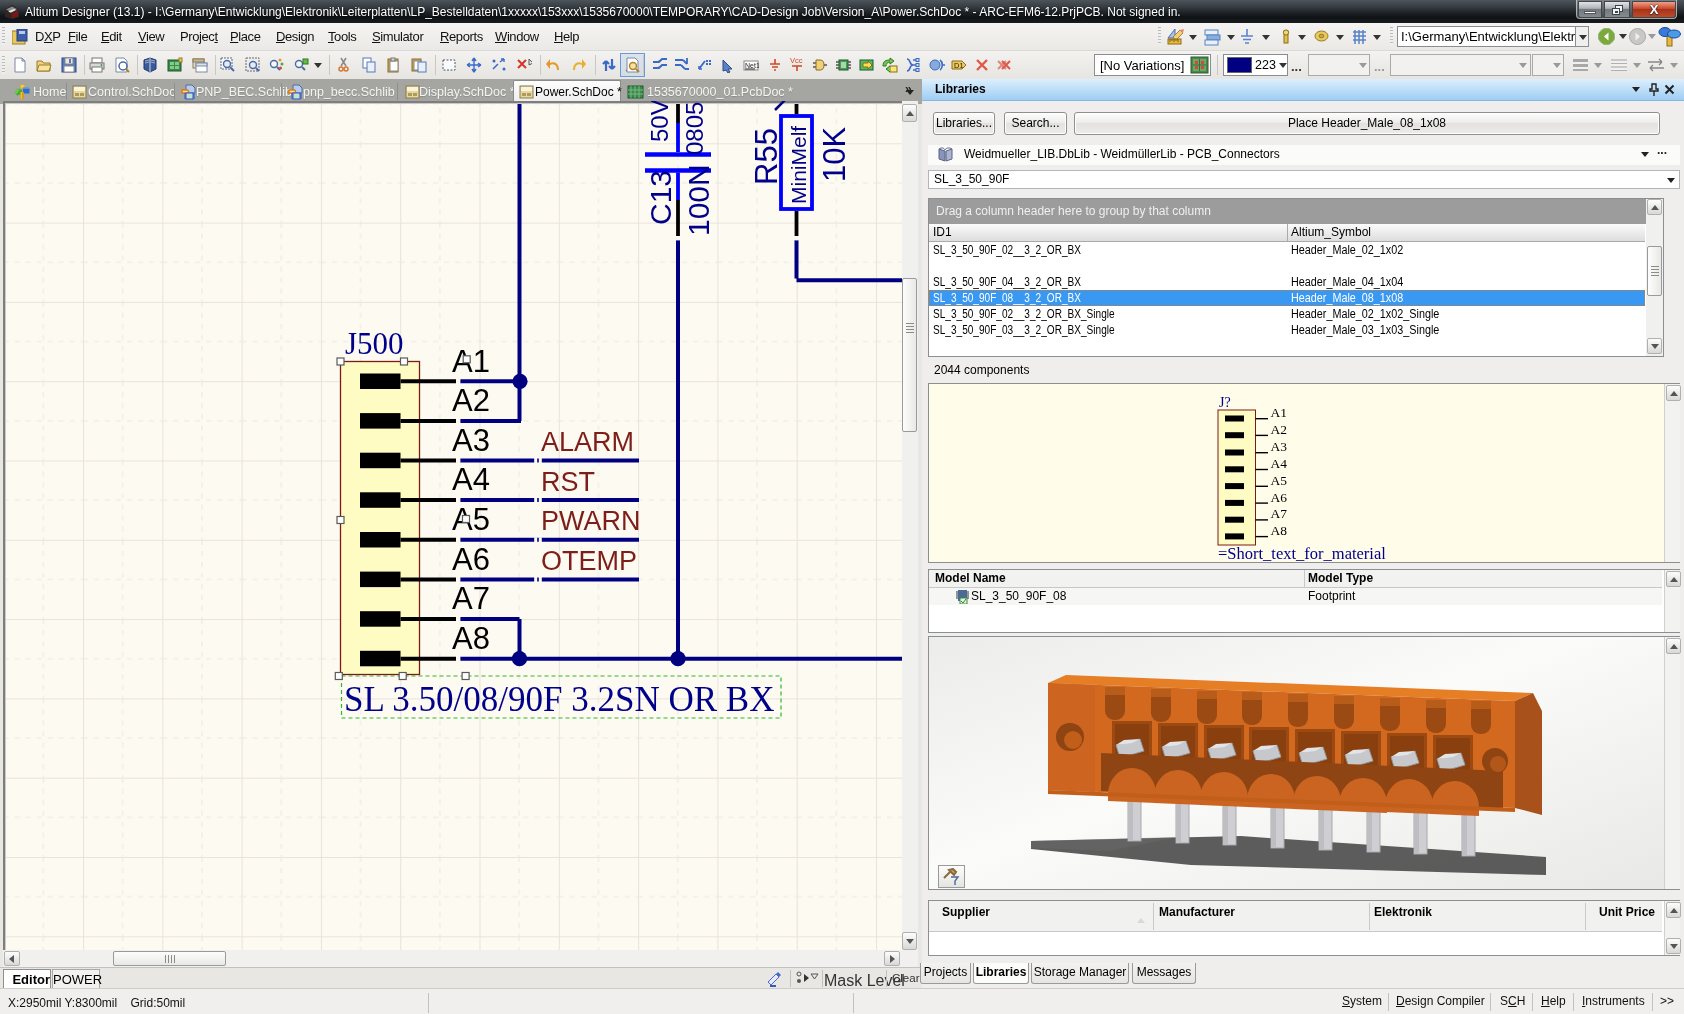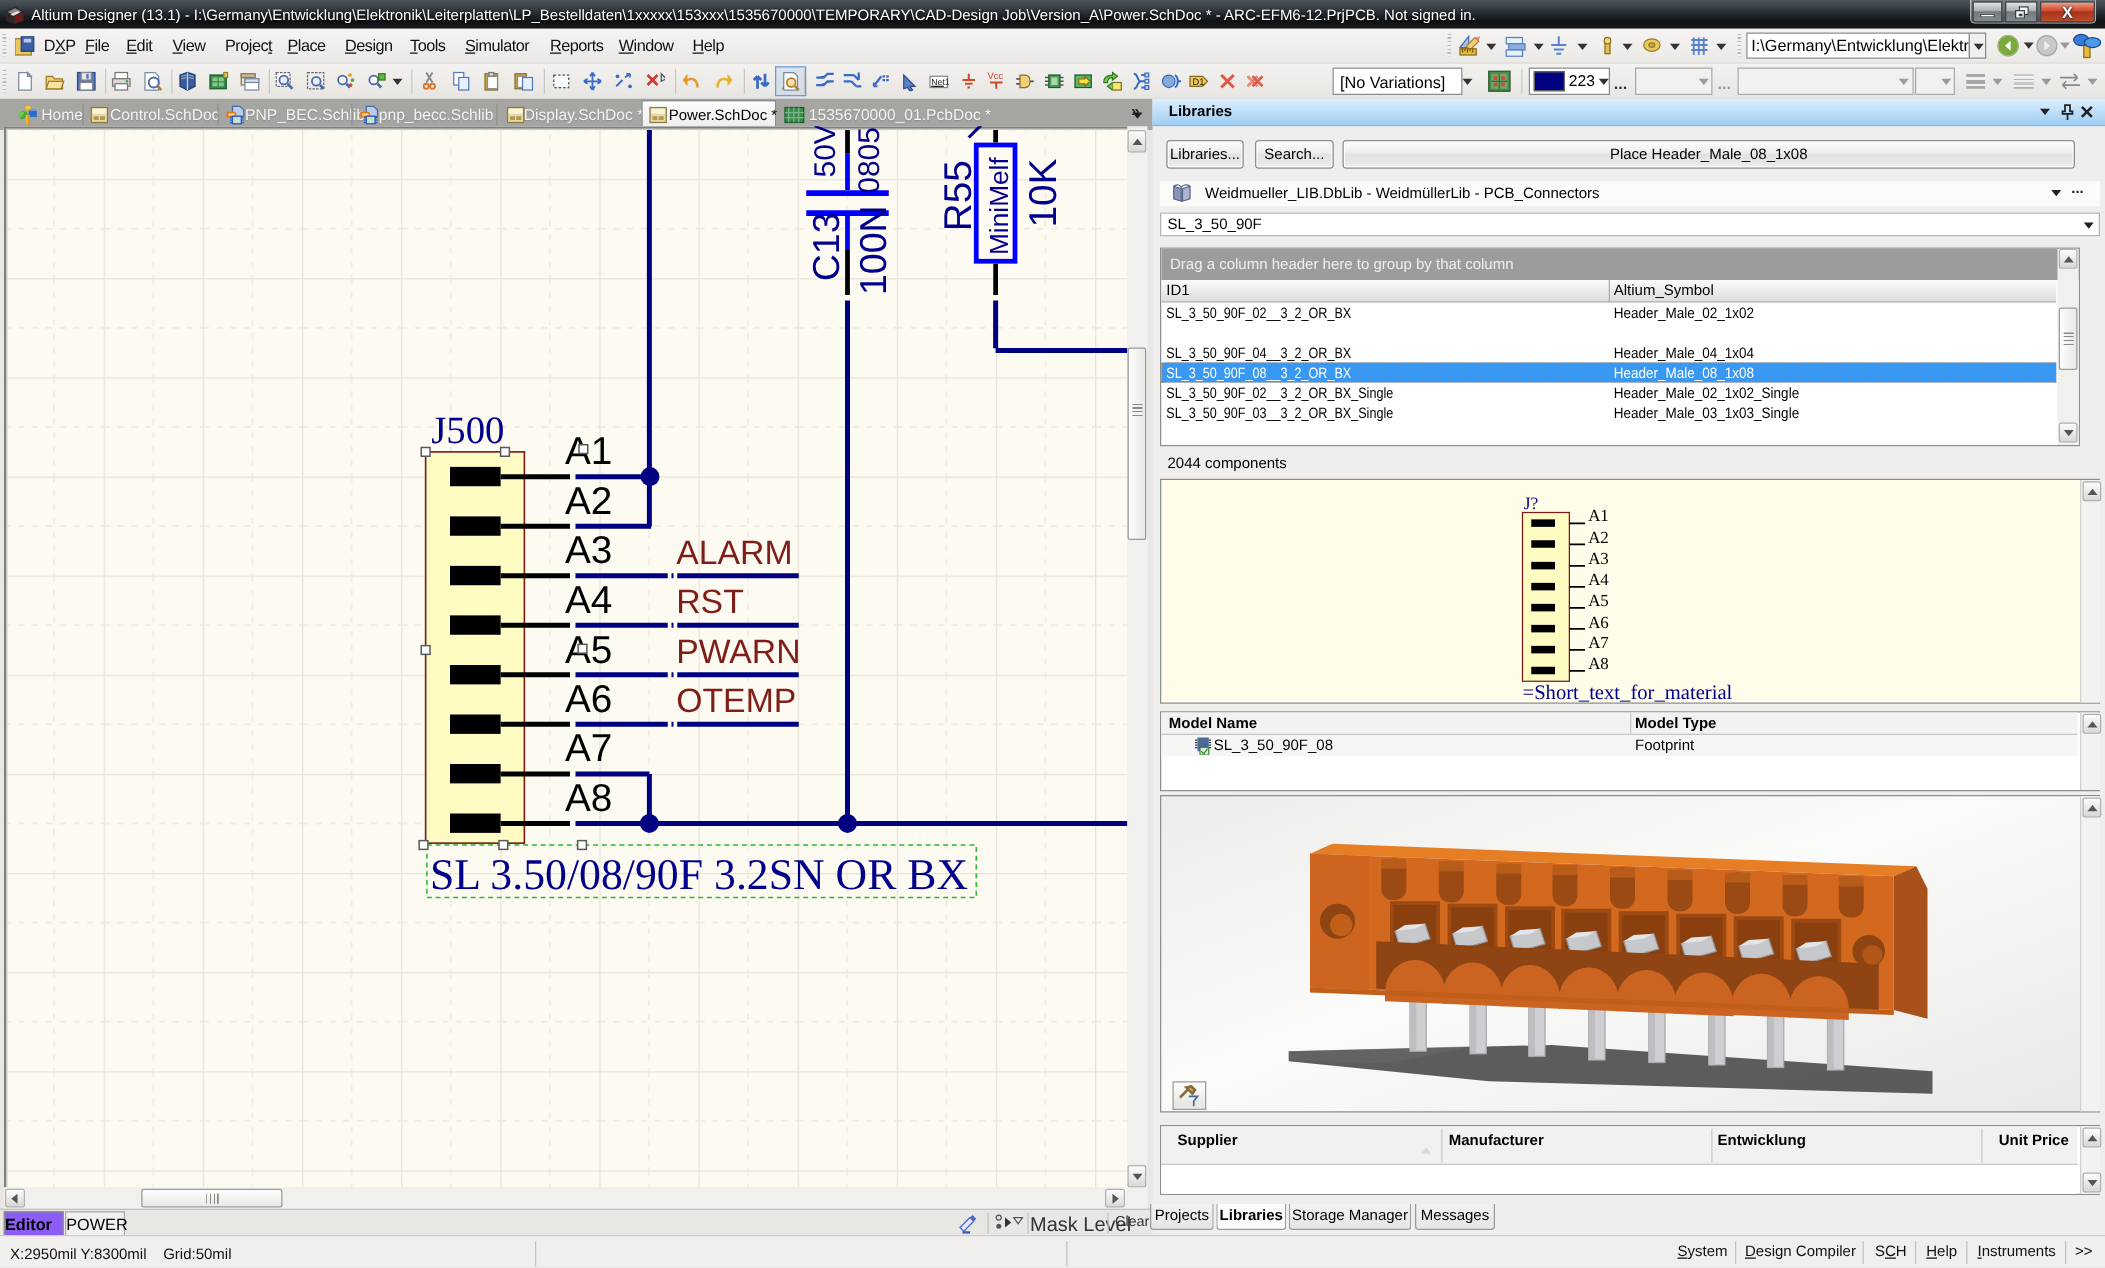--- a/index.html
+++ b/index.html
@@ -322,21 +322,21 @@
       <path d="M1 4 h10 l4 4 l-4 4 h-10 z" fill="#f0c858" stroke="#8a6d1a"></path>
       <text x="3" y="11" font-size="7.5" fill="#222" font-family="Liberation Sans">D1</text>
     </svg>
  <svg class="icon16" style="left:974px" viewBox="0 0 16 16">
       <path d="M3 3 L13 13 M13 3 L3 13" stroke="#e05848" stroke-width="2.4"></path>
     </svg>
  <svg class="icon16" style="left:996px" viewBox="0 0 16 16">
       <path d="M2 4 L10 12 M10 4 L2 12" stroke="#e08878" stroke-width="2"></path>
       <path d="M6 4 L14 12 M14 4 L6 12" stroke="#e05848" stroke-width="2"></path>
     </svg>
- <div class="box" style="left:1066px;top:3px;width:104px;height:22px;font-size:13px;padding:3px 0 0 5px">[No Variations]<div class="combo-arrow" style="left:103px;top:8px"></div></div>
+ <div class="box" style="left:1094px;top:3px;width:117px;height:22px;font-size:13px;padding:3px 0 0 5px">[No Variations]<div class="combo-arrow" style="left:103px;top:8px"></div></div>
  <svg class="abs" style="left:1190px;top:5px" width="19" height="18" viewBox="0 0 19 18">
       <rect x="1" y="1" width="17" height="16" fill="#4a8a4a" stroke="#2a5a2a"></rect>
       <rect x="3" y="3" width="13" height="12" fill="#6aa86a"></rect>
       <path d="M5 5 h3 v3 h-3 z M11 5 h3 v3 h-3 z M5 10 h3 v3 h-3 z M11 10 h3 v3 h-3 z" fill="#d84838"></path>
       <path d="M9.5 3 v12 M3 9 h13" stroke="#3a6a3a"></path>
     </svg>
  <div class="tsep" style="left:1217px"></div>
  <div class="box" style="left:1223px;top:3px;width:65px;height:22px">
       <div class="abs" style="left:3px;top:2px;width:25px;height:16px;background:#000080;border:1px solid #666"></div>
       <div class="abs" style="left:31px;top:3px;font-size:12.5px">223</div>
@@ -804,21 +804,21 @@
   <div class="abs" style="left:735px;top:0;width:16px;height:252px;background:#f2f2f0;border-left:1px solid #d0d0ce">
    <div class="sbtn abs" style="left:1px;top:1px">
           <div class="arrup"></div>
         </div>
   </div>
  </div>
  <div class="box" style="left:6px;top:821px;width:752px;height:56px;border-color:#8a8f94">
   <div class="abs" style="left:0;top:0;width:733px;height:31px;background:#f1f1f0;border-bottom:1px solid #c8c8c6">
    <span style="position:absolute;left:13px;top:4px;color:#000;font-weight:bold">Supplier</span>
    <span style="position:absolute;left:230px;top:4px;color:#000;font-weight:bold">Manufacturer</span>
-   <span style="position:absolute;left:445px;top:4px;color:#000;font-weight:bold">Entwicklung</span>
+   <span style="position:absolute;left:445px;top:4px;color:#000;font-weight:bold">Elektronik</span>
    <span style="position:absolute;left:670px;top:4px;color:#000;font-weight:bold">Unit Price</span>
    <div class="abs" style="left:224px;top:2px;width:1px;height:27px;background:#c8c8c6"></div>
    <div class="abs" style="left:440px;top:2px;width:1px;height:27px;background:#c8c8c6"></div>
    <div class="abs" style="left:656px;top:2px;width:1px;height:27px;background:#c8c8c6"></div>
    <div class="abs" style="left:208px;top:17px;width:0;height:0;border-left:4px solid transparent;border-right:4px solid transparent;border-bottom:5px solid #d8d8d6"></div>
   </div>
   <div class="abs" style="left:0;top:31px;width:733px;height:23px;background:#fff"></div>
   <div class="abs" style="left:735px;top:0;width:16px;height:54px;background:#f2f2f0;border-left:1px solid #d0d0ce">
    <div class="sbtn abs" style="left:1px;top:1px">
           <div class="arrup"></div>
@@ -840,21 +840,21 @@
       </div>
   <div class="abs" style="left:110px;top:1px;width:113px;height:15px;background:linear-gradient(#fdfdfd,#e8e8e6);border:1px solid #9a9a98;border-radius:2px">
         <div class="abs" style="left:51px;top:3px;width:10px;height:8px;background:repeating-linear-gradient(90deg,#8a8a88 0 1px,transparent 1px 3px)"></div>
       </div>
   <div class="abs" style="left:881px;top:1px;width:16px;height:15px;background:linear-gradient(#fdfdfd,#d8d8d6);border:1px solid #b0b0ae;border-radius:2px">
         <div class="abs" style="left:5px;top:3px;width:0;height:0;border-top:4px solid transparent;border-bottom:4px solid transparent;border-left:5px solid #555"></div>
       </div>
  </div>
  <div class="abs" style="left:902px;top:950px;width:16px;height:17px;background:#f1f0ee"></div>
  <div class="abs" style="left:0;top:967px;width:920px;height:21px;background:#e9e7e3;border-top:1px solid #c4c2be;font-size:13px">
-  <div class="abs" style="left:3px;top:1px;width:48px;height:20px;background:#8b5cf6;border:1px solid #8f8f8d;border-bottom:none;text-align:left;font-weight:bold;padding-top:2px">Editor</div>
+  <div class="abs" style="left:3px;top:1px;width:48px;height:20px;background:#ffffff;border:1px solid #8f8f8d;border-bottom:none;text-align:right;font-weight:bold;padding-top:2px">Editor</div>
   <div class="abs" style="left:52px;top:1px;width:48px;height:20px;background:#f2f1ef;border:1px solid #a9a8a5;border-bottom:none;text-align:right;padding-top:2px">POWER</div>
   <svg class="abs" style="left:766px;top:3px" width="18" height="16" viewBox="0 0 18 16">
         <path d="M2 11 L10 3 l3 3 L5 14 Z" fill="#e8e8f8" stroke="#4a6ac8"></path>
         <path d="M10 3 l2 -2 l3 3 l-2 2 z" fill="#4a6ac8"></path>
         <path d="M4 15 h6" stroke="#3a5ab8" stroke-width="2"></path>
       </svg>
   <div class="abs" style="left:790px;top:2px;width:1px;height:17px;background:#c4c2be"></div>
   <svg class="abs" style="left:795px;top:3px" width="24" height="15" viewBox="0 0 24 15">
         <circle cx="4" cy="3" r="2" fill="none" stroke="#555"></circle>
         <circle cx="4" cy="10" r="2" fill="#555"></circle>

